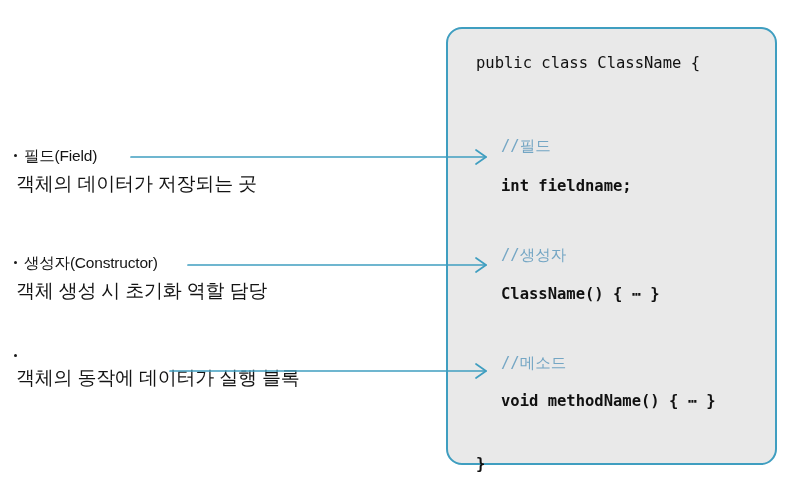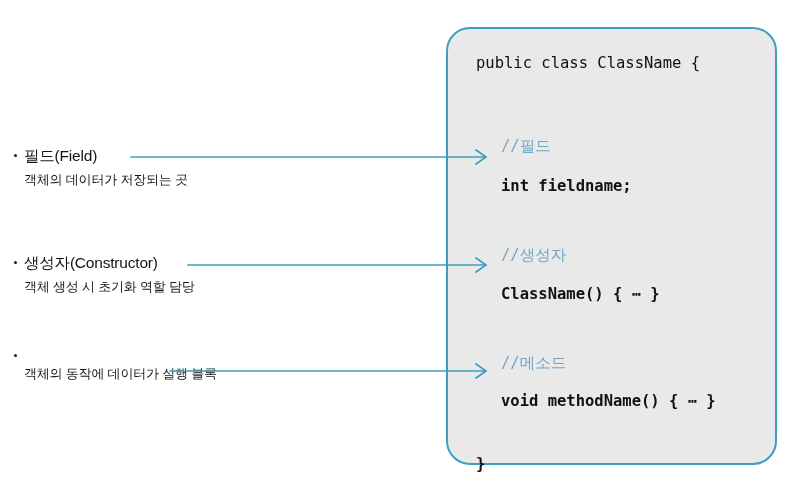--- a/index.html
+++ b/index.html
@@ -43,24 +43,24 @@
     flex: 0 0 auto;
     position: relative;
     top: -4px;
   }
   .term-text {
     font-size: 15.5px;
     color: #141414;
     letter-spacing: -0.2px;
   }
   .concept-desc {
-    font-size: 13px;
+    font-size: 19px;
     color: #141414;
     margin-top: 4px;
-    margin-left: 10px;
+    margin-left: 2px;
     white-space: nowrap;
     letter-spacing: -0.2px;
   }
 
   
   .connectors {
     position: absolute;
     left: 0;
     top: 0;
     width: 802px;
@@ -71,21 +71,21 @@
   
   .code-card {
     position: absolute;
     left: 446px;
     top: 27px;
     width: 331px;
     height: 438px;
     box-sizing: border-box;
     background: #e9e9e9;
     border: 2.5px solid #3f9ec0;
-    border-radius: 24px;
+    border-radius: 16px;
   }
   .code-body {
     position: absolute;
     left: 0;
     top: 0;
     width: 331px;
     height: 438px;
     font-family: "DejaVu Sans Mono", "Liberation Mono", monospace;
     font-size: 15.5px;
     line-height: 1;

